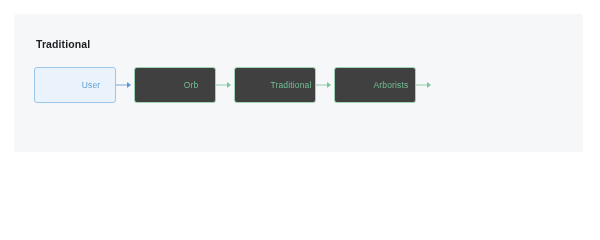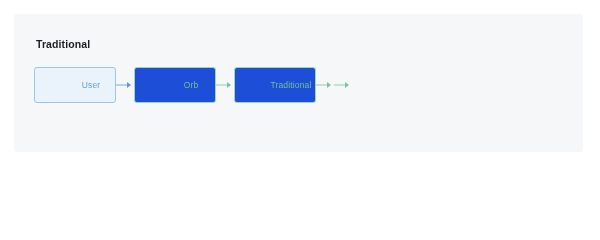--- a/index.html
+++ b/index.html
@@ -60,21 +60,21 @@
     padding-left: 32px;
   }
 
   .node.blue {
     background: #eaf2fb;
     border: 1px solid #9ac7e8;
     color: #63a0d6;
   }
 
   .node.green {
-    background: #1d4ed8;
+    background: #404040;
     border: 1px solid #9ed4b4;
     color: #72bf95;
   }
 
   .connector {
     position: relative;
     width: 18px;
     height: 10px;
     flex: 0 0 18px;
   }
@@ -126,20 +126,21 @@
       <span class="head"></span>
     </div>
 
     <div class="node green">Traditional</div>
 
     <div class="connector green">
       <span class="line"></span>
       <span class="head"></span>
     </div>
 
+    <div class="node green">Arborists</div>
 
     <div class="connector green">
       <span class="line"></span>
       <span class="head"></span>
     </div>
 
 
   </div>
 </div>
 

